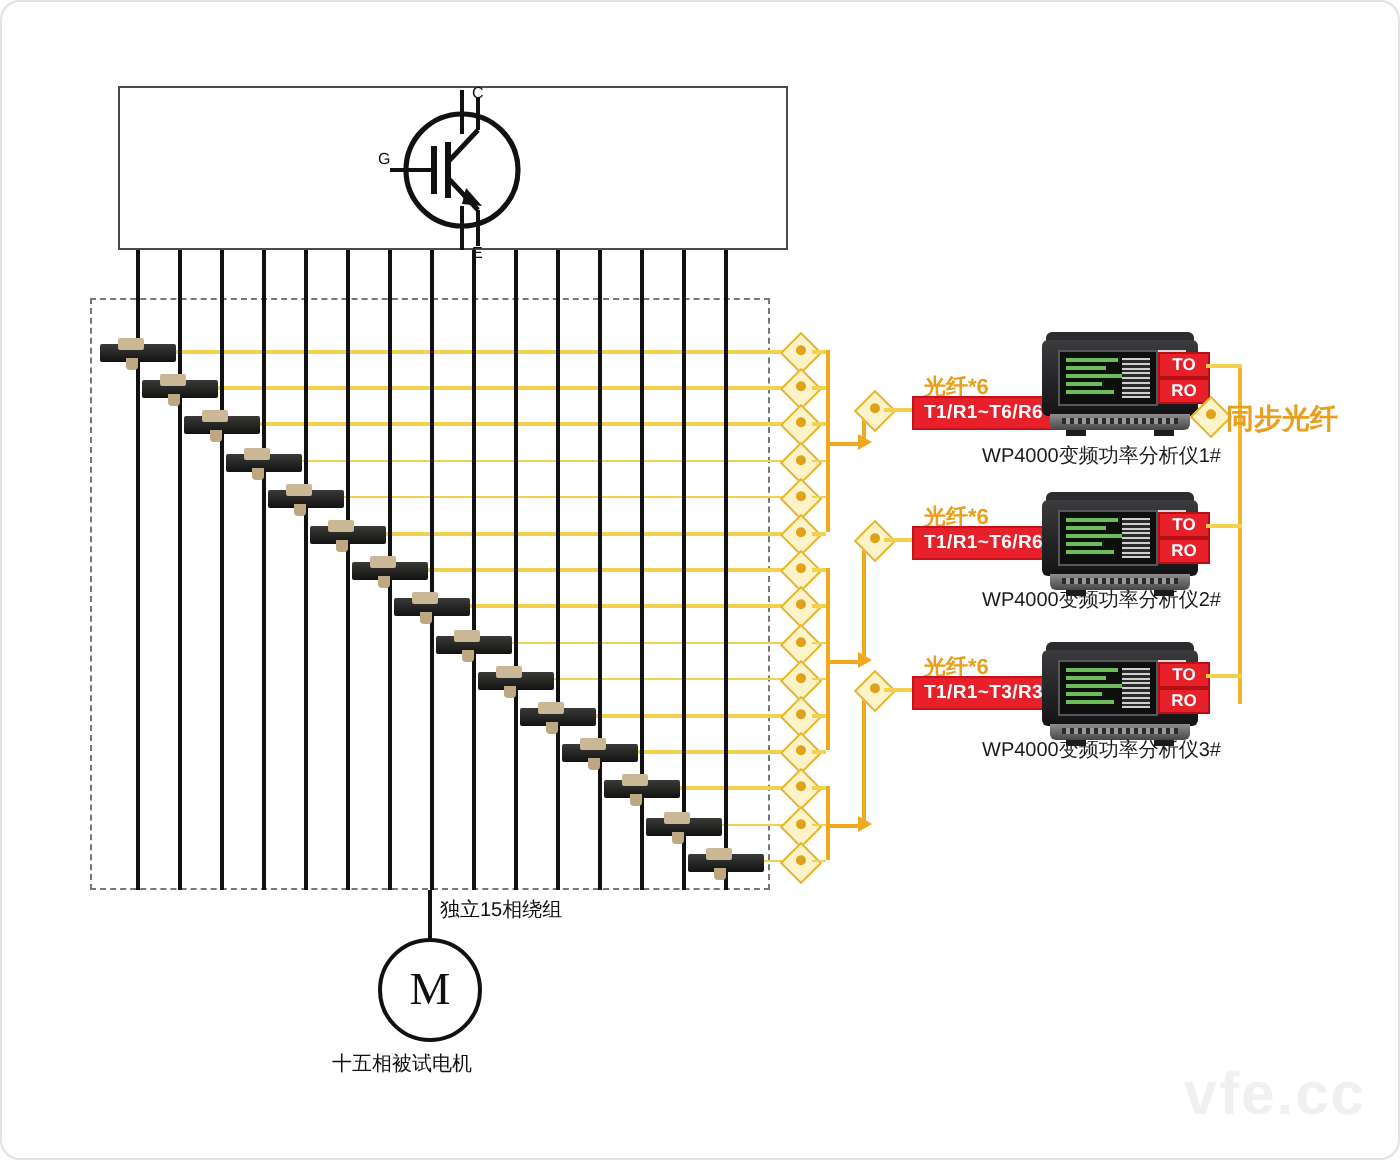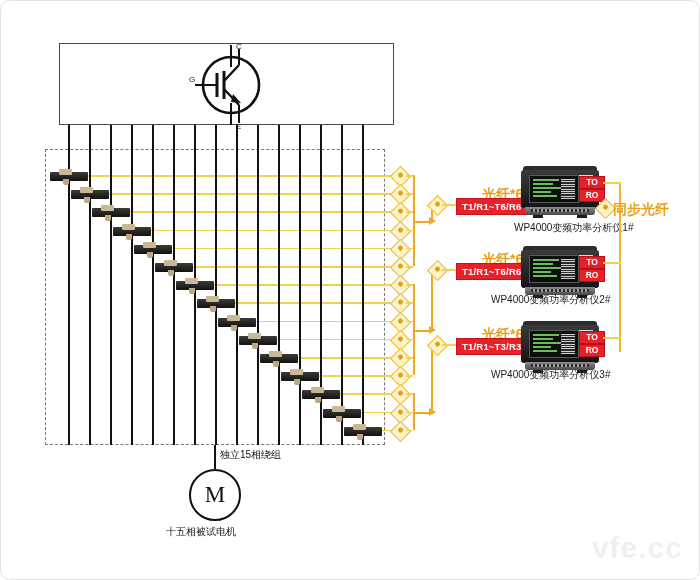--- a/index.html
+++ b/index.html
@@ -61,21 +61,21 @@
     border-top:4.5px solid transparent;border-bottom:4.5px solid transparent;
   }
 
   
   .chan-label{
     background:#e8202a;color:#fff;font-size:9.5px;font-weight:bold;
     padding:2px 5px;letter-spacing:.2px;white-space:nowrap;
     border:1px solid #c6121a;font-family:"Liberation Sans",sans-serif;
   }
   .fiber-count{
-    color:#e8a01c;font-size:14px;font-weight:bold;white-space:nowrap;margin-left:20px;
+    color:#e8a01c;font-size:11px;font-weight:bold;white-space:nowrap;
   }
 
   
   .analyzer{width:78px;height:52px;}
   .an-lid{
     position:absolute;left:2px;top:0;width:74px;height:5px;
     background:#2c2c2e;border-radius:3px 3px 0 0;
   }
   .an-shell{
     position:absolute;left:0;top:4px;width:78px;height:38px;
@@ -370,21 +370,21 @@
       <span class="an-keys"></span>
       <span class="an-base"></span>
       <span class="an-strip"></span>
       <span class="an-foot" style="left:12px;"></span>
       <span class="an-foot" style="left:56px;"></span>
     </div>
 
     <div class="abs tr-box" style="left:578px;top:175px;">TO</div>
     <div class="abs tr-box" style="left:578px;top:188px;">RO</div>
 
-    <div class="abs an-caption" style="left:513px;top:220px;">WP4000变频功率分析仪1#</div>
+    <div class="abs an-caption" style="left:490px;top:220px;">WP4000变频功率分析仪1#</div>
   </div>
 
   <div class="abs" style="left:0;top:0;">
     <div class="abs connector" style="left:429px;top:262px;">
         <span class="dot"></span>
       </div>
     <div class="abs fiber-h" style="left:441px;top:268px;width:14px;"></div>
     <div class="abs fiber-count" style="left:461px;top:250px;">光纤*6</div>
     <div class="abs chan-label" style="left:455px;top:262px;">T1/R1~T6/R6</div>
 

